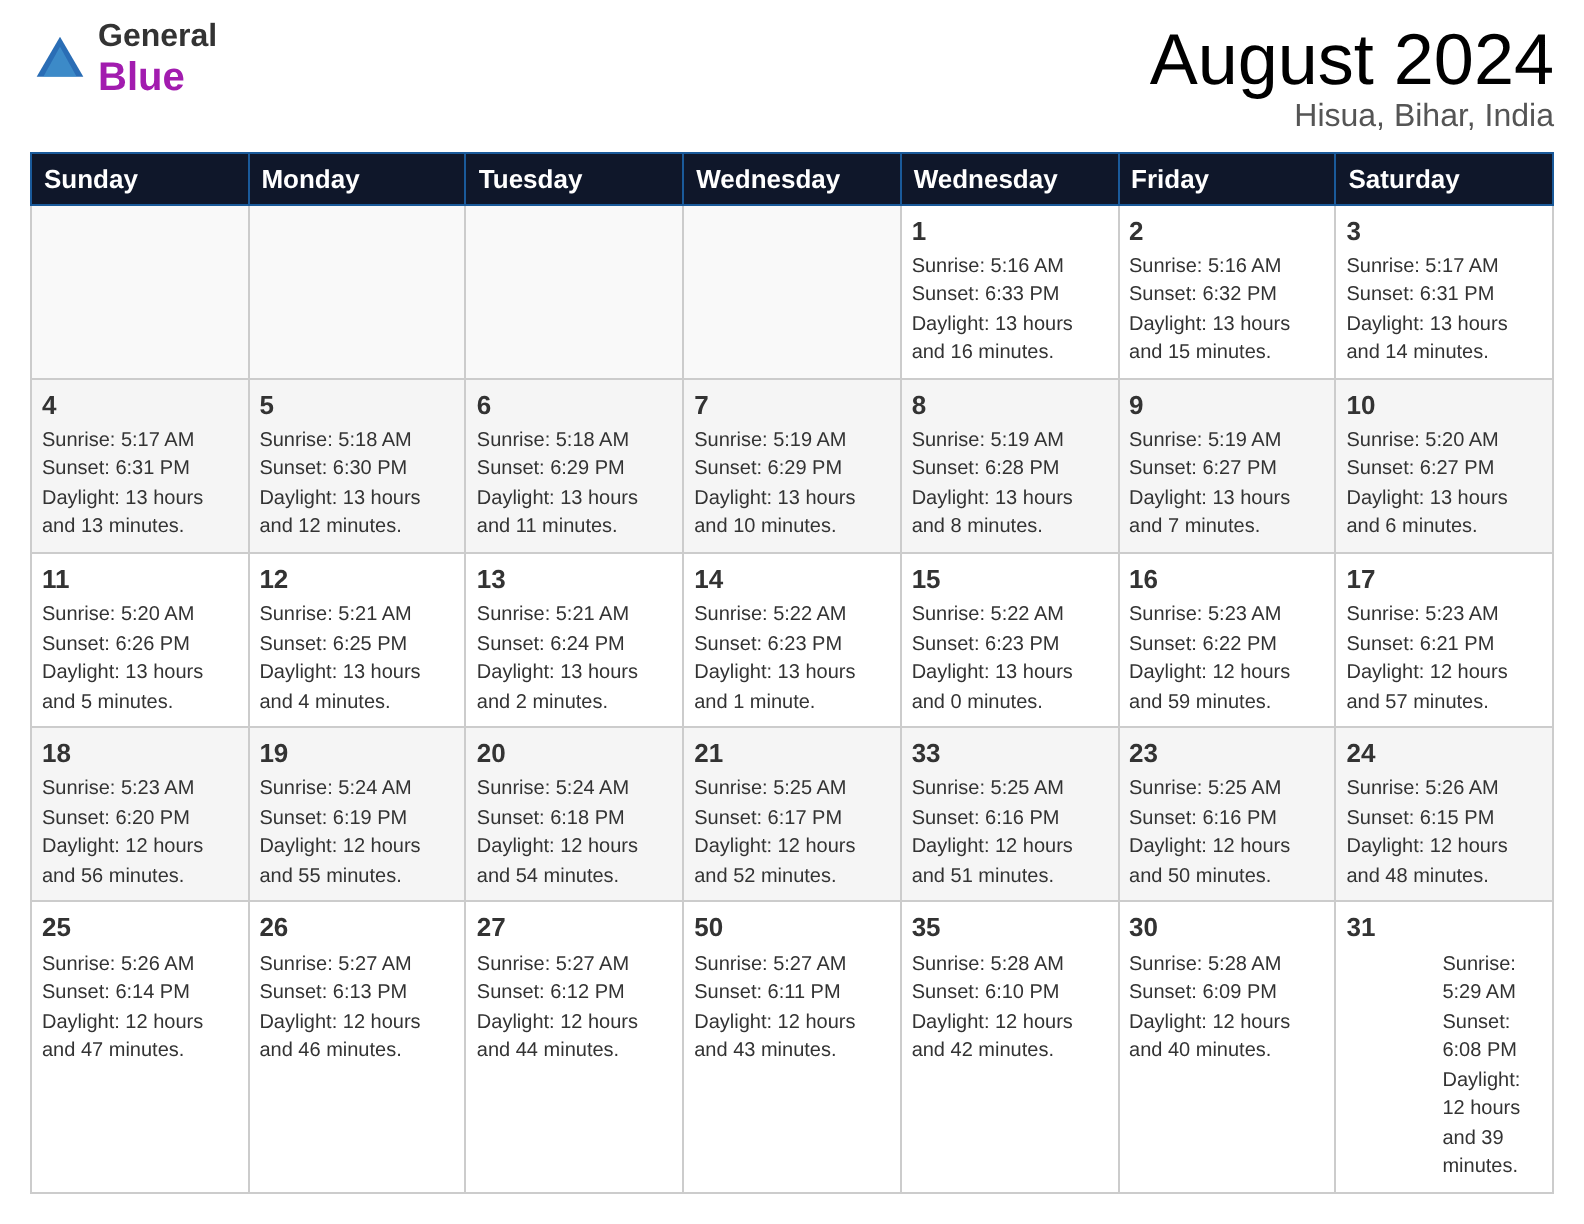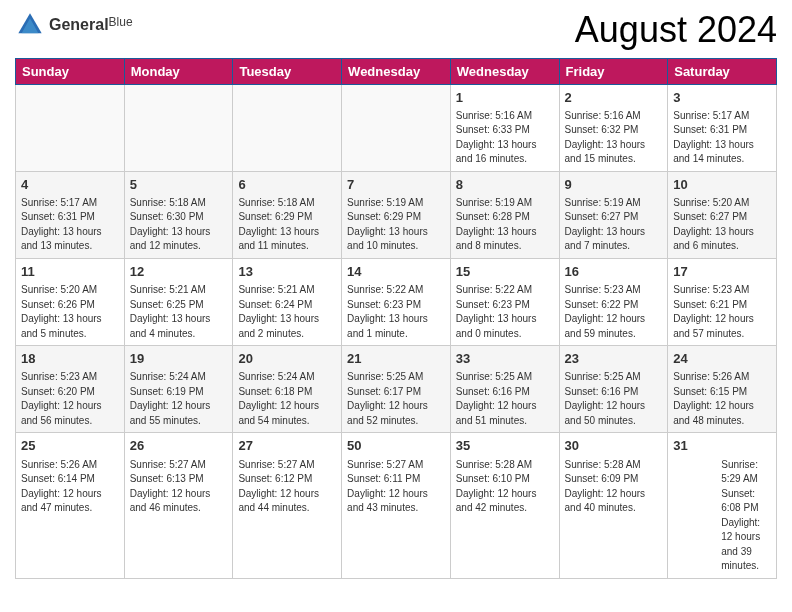--- a/index.html
+++ b/index.html
@@ -20,32 +20,32 @@
       align-items: flex-start;
       margin-bottom: 8px;
     }
     .logo {
       display: flex;
       align-items: center;
       gap: 4px;
     }
     .logo-text {
       display: flex;
-      flex-direction: row;
+      flex-direction: column;
       line-height: 1.1;
     }
     .logo-general {
       font-size: 16px;
       font-weight: bold;
       color: #333;
     }
     .logo-blue {
-      font-size: 12px;
-      font-weight: normal;
-      color: #404040;
+      font-size: 20px;
+      font-weight: bold;
+      color: #a21caf;
     }
     .logo-icon {
       width: 30px;
       height: 30px;
     }
     .title-block {
       text-align: right;
     }
     .month-title {
       font-size: 36px;
@@ -56,21 +56,21 @@
     .location {
       font-size: 16px;
       color: #555;
     }
     table {
       width: 100%;
       border-collapse: collapse;
       table-layout: fixed;
     }
     th {
-      background: #be185d;
+      background: #0f172a;
       color: #fff;
       text-align: left;
       padding: 5px 6px;
       font-size: 13px;
       font-weight: bold;
       border: 1px solid #1a5a9a;
     }
     td {
       border: 1px solid #ccc;
       vertical-align: top;
@@ -112,20 +112,21 @@
         <polygon points="18,4 32,28 4,28" fill="#2a6db5"></polygon>
         <polygon points="18,10 28,28 8,28" fill="#4a9fd5" opacity="0.6"></polygon>
       </svg>
       <div class="logo-text">
         <span class="logo-general">General</span>
         <span class="logo-blue">Blue</span>
       </div>
     </div>
     <div class="title-block">
       <div class="month-title">August 2024</div>
+      <div class="location">Hisua, Bihar, India</div>
     </div>
   </div>
 
   <table>
     <thead>
       <tr>
         <th>Sunday</th>
         <th>Monday</th>
         <th>Tuesday</th>
         <th>Wednesday</th>

